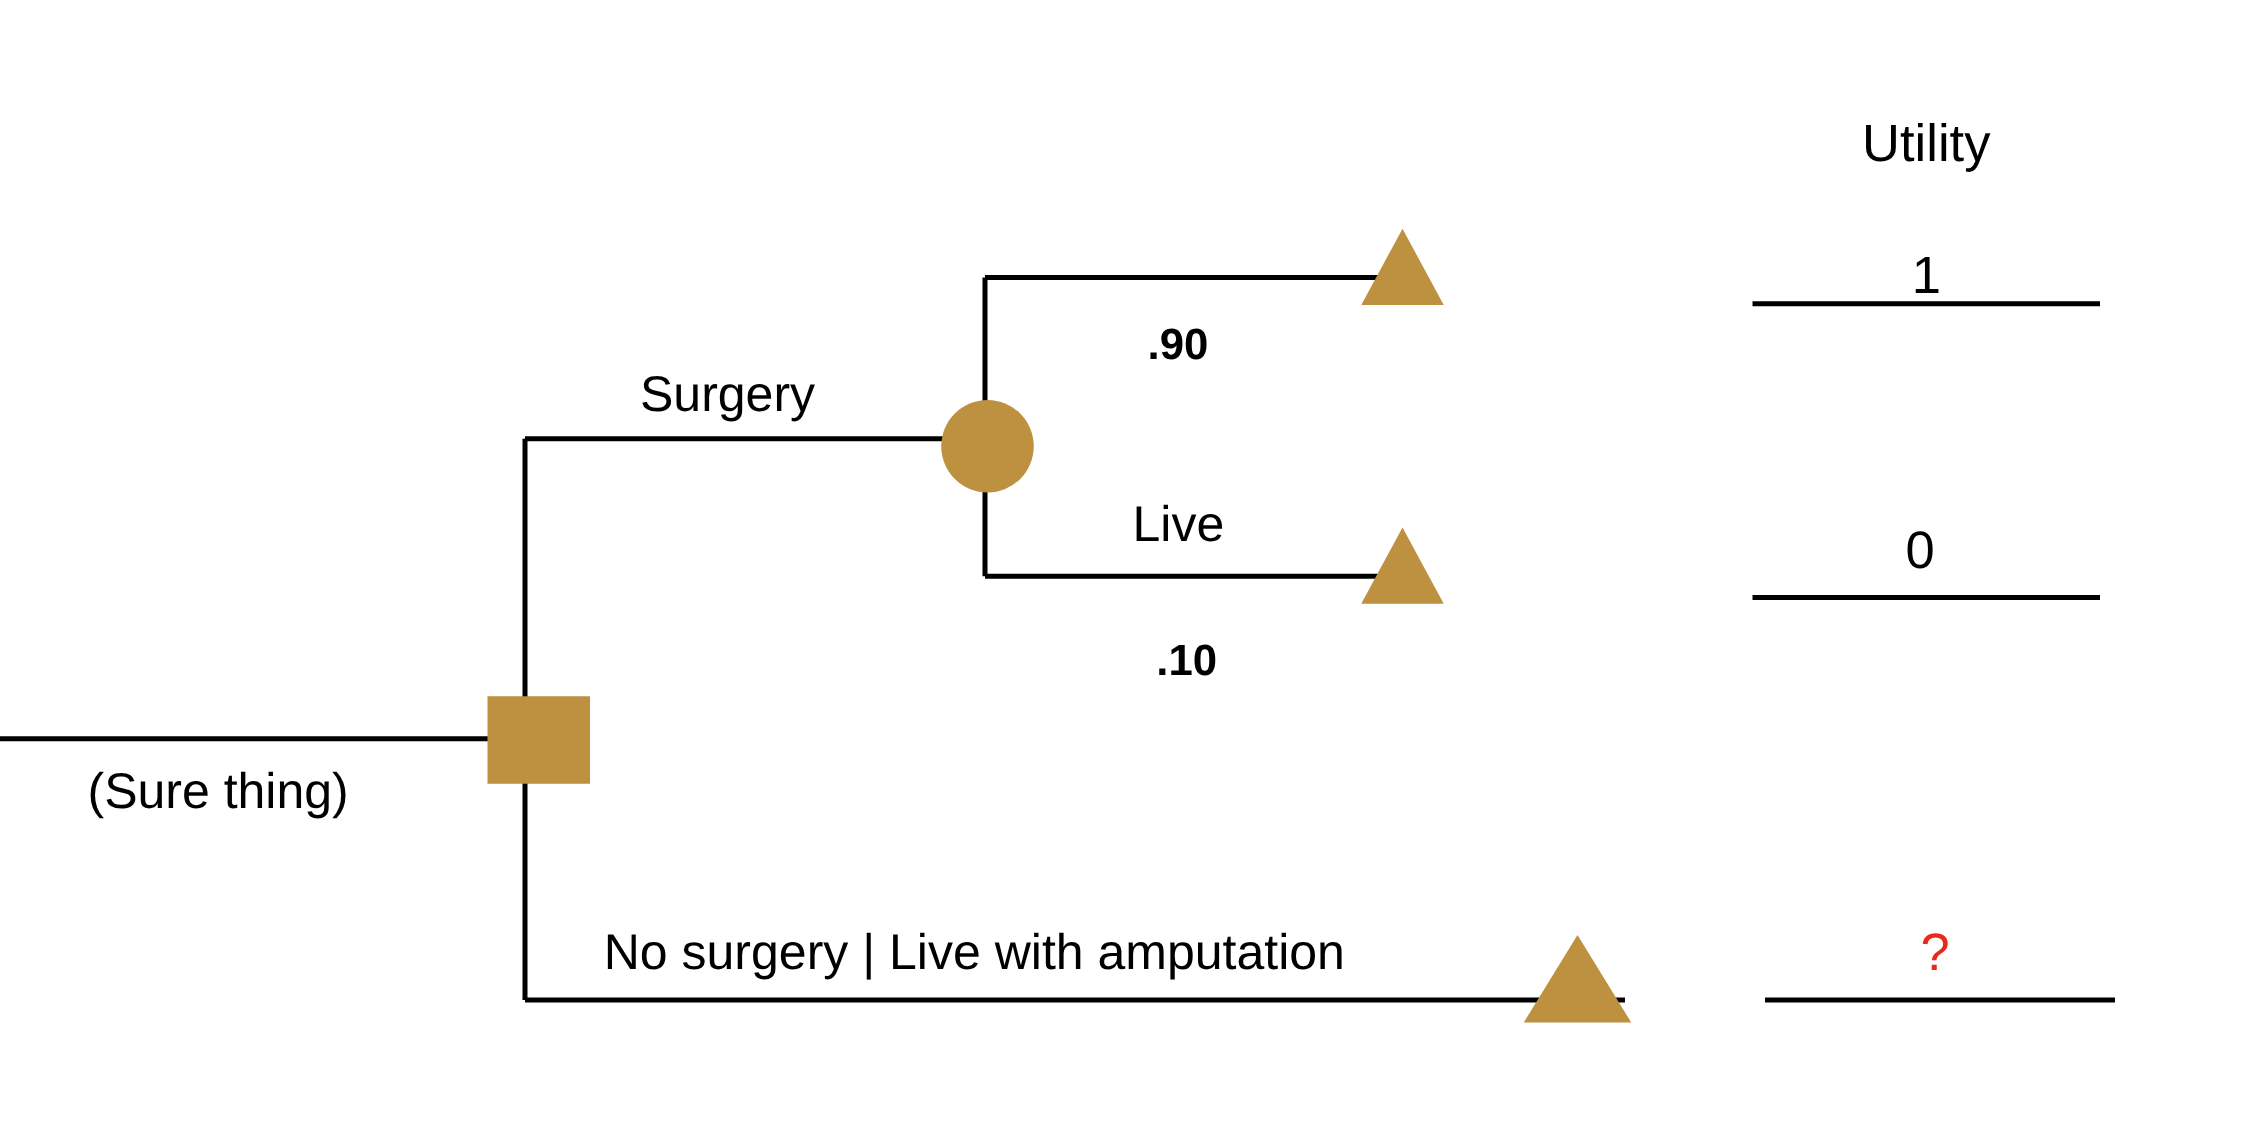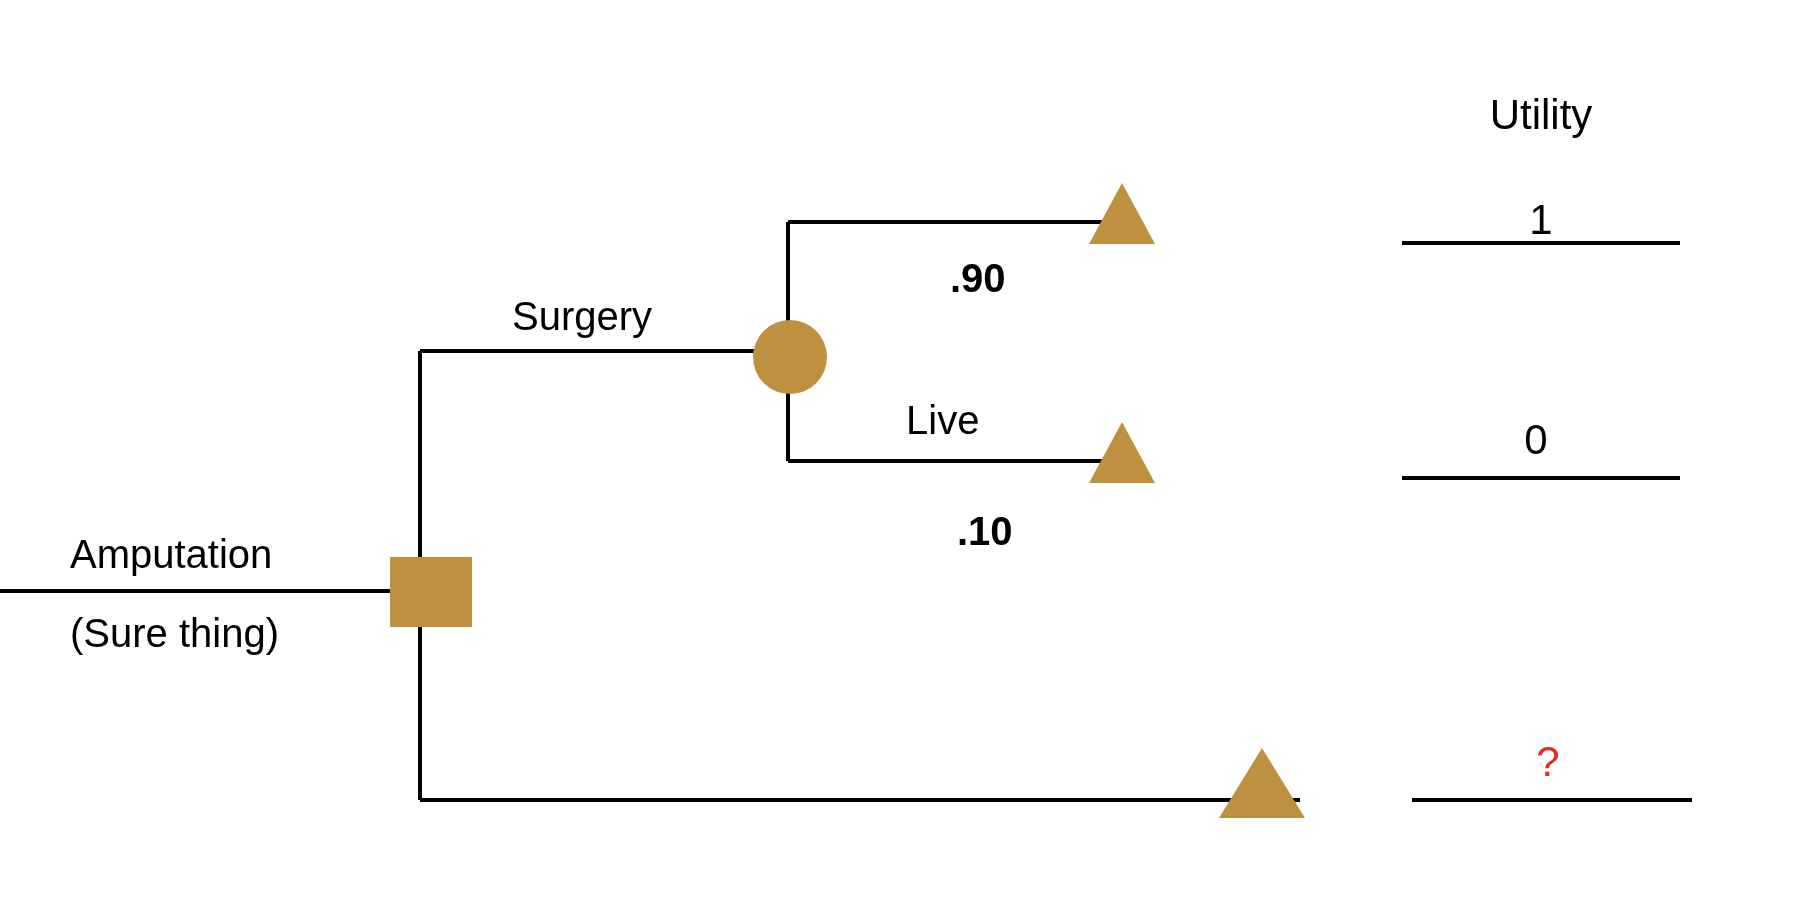--- a/index.html
+++ b/index.html
@@ -26,23 +26,22 @@
     position: absolute;
     color: #000000;
     white-space: nowrap;
     line-height: 1;
   }
   .branch-label {
     font-size: 40px;
     font-weight: 400;
   }
   .prob-label {
-    font-size: 40px;
+    font-size: 35px;
     font-weight: 700;
-    margin-left: 32px;
   }
   .italic-label {
     font-size: 40px;
     font-weight: 400;
   }
   .utility-header {
     font-size: 42px;
     font-weight: 400;
   }
   .utility-value {
@@ -88,33 +87,33 @@
 
     <polygon points="1122,422 1155,483 1089,483" fill="#BD9140"></polygon>
 
     <polygon points="1262,748 1305,818 1219,818" fill="#BD9140"></polygon>
 
     <line x1="1402" y1="243" x2="1680" y2="243" stroke="#000000" stroke-width="4"></line>
     <line x1="1402" y1="478" x2="1680" y2="478" stroke="#000000" stroke-width="4"></line>
     <line x1="1412" y1="800" x2="1692" y2="800" stroke="#000000" stroke-width="4"></line>
   </svg>
 
-  <div class="lbl branch-label" style="left:70px; top:534px;">Amputation</div>
 
   <div class="lbl italic-label" style="left:70px; top:613px;">(Sure thing)</div>
 
   <div class="lbl branch-label" style="left:512px; top:296px;">Surgery</div>
 
 
   <div class="lbl prob-label" style="left:918px; top:258px;">.90</div>
 
   <div class="lbl branch-label" style="left:906px; top:400px;">Live</div>
 
   <div class="lbl prob-label" style="left:925px; top:511px;">.10</div>
 
+  <div class="lbl branch-label" style="left:483px; top:742px;">No surgery | Live with amputation</div>
 
   <div class="lbl utility-header center" style="left:1541px; top:75px;">Utility</div>
 
   <div class="lbl utility-value center" style="left:1541px; top:180px;">1</div>
 
   <div class="lbl utility-value center" style="left:1536px; top:400px;">0</div>
 
   <div class="lbl utility-unknown center" style="left:1548px; top:722px;">?</div>
 
 </div>

